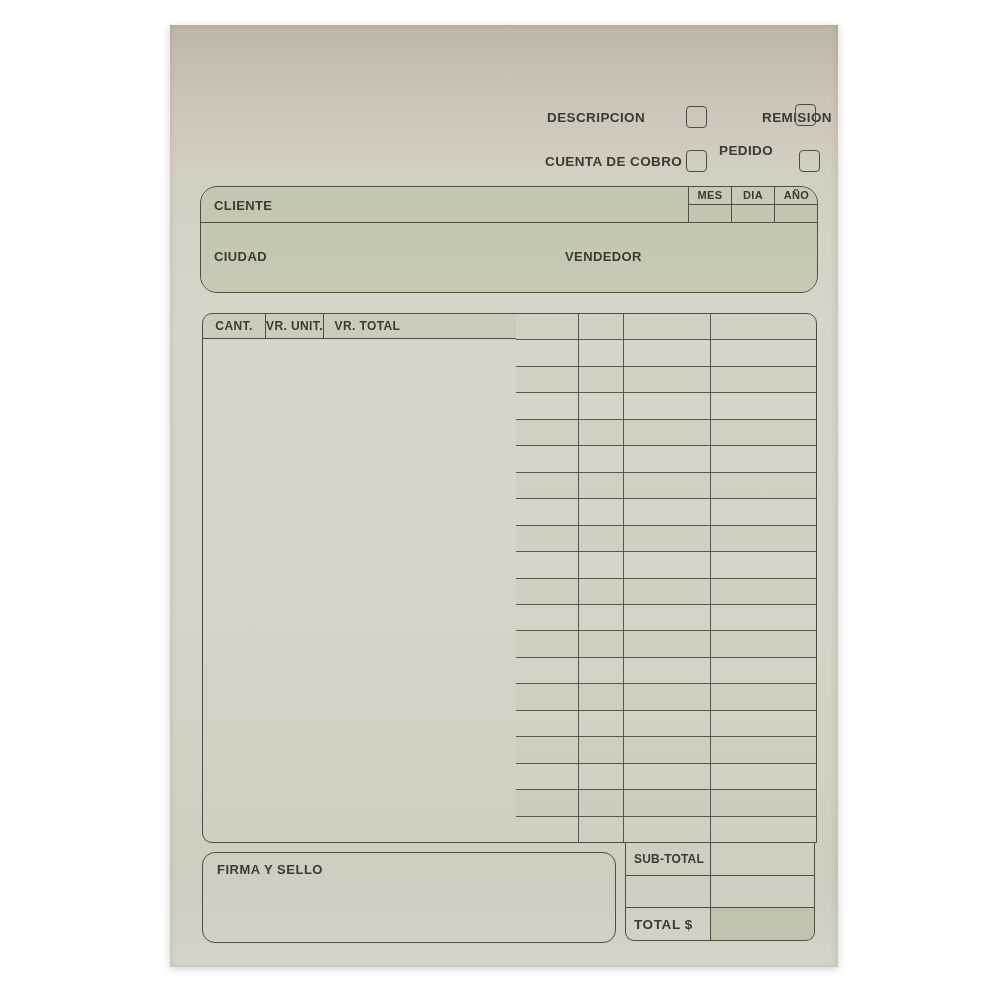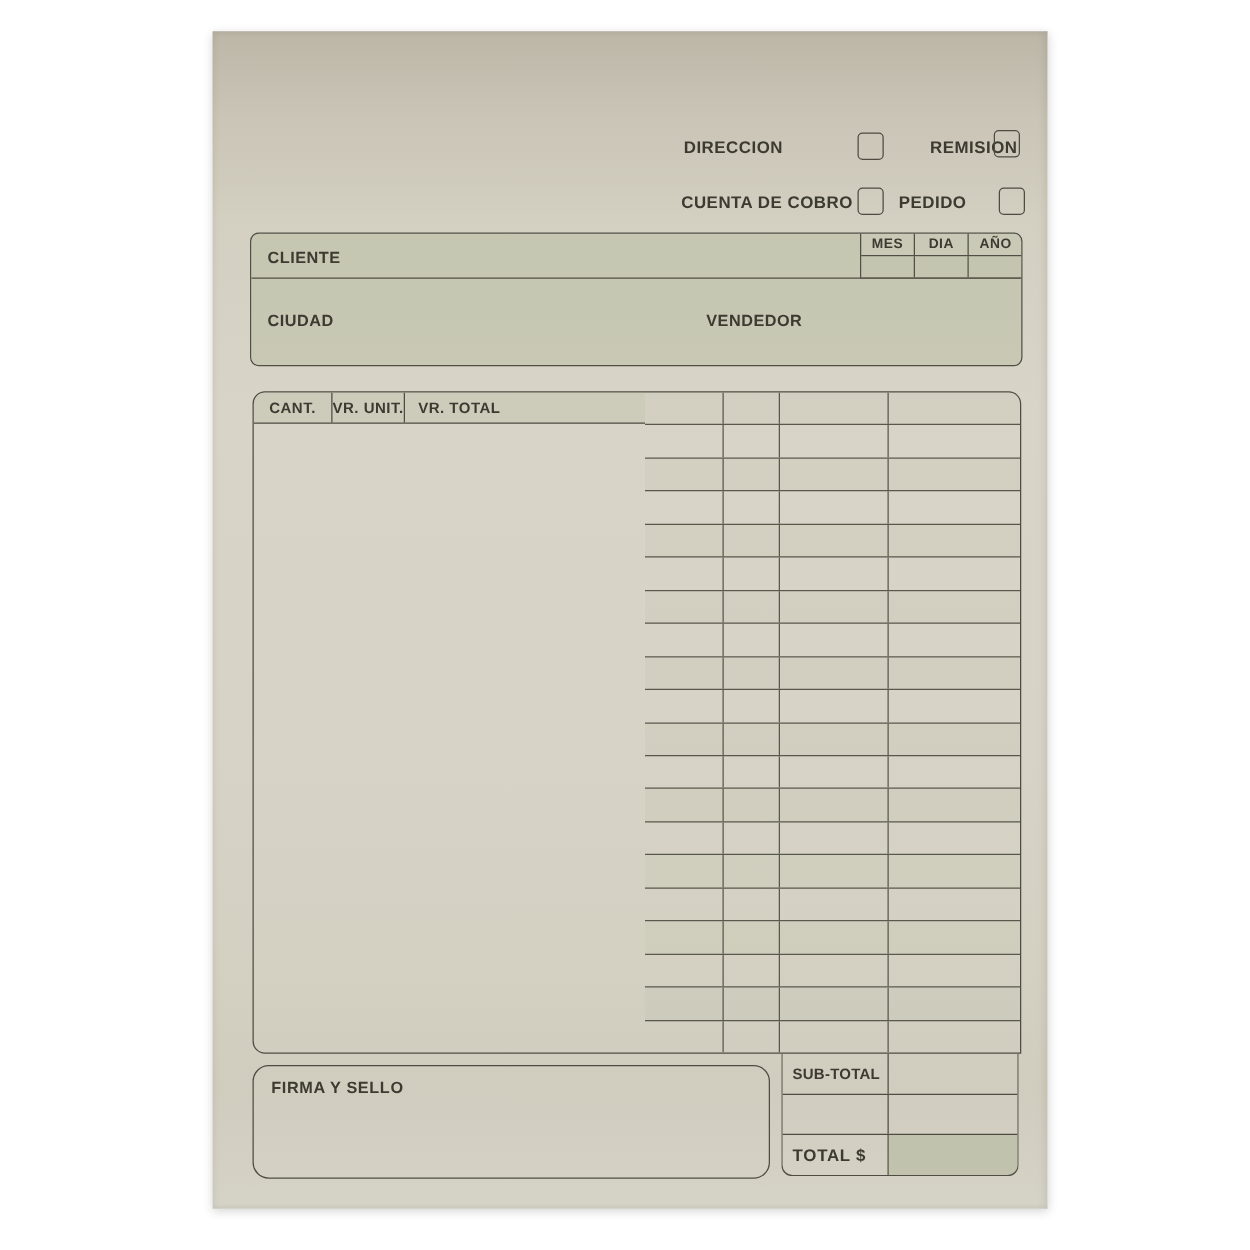--- a/index.html
+++ b/index.html
@@ -18,21 +18,21 @@
   
   .doctype-label { position:absolute; font-size:13.5px; }
   .checkbox {
     position:absolute; width:21px; height:22px;
     border:1.7px solid #4e4b42; border-radius:4px; background:transparent;
   }
 
   
   .client-box {
     position:absolute; left:30px; top:161px; width:618px; height:107px;
-    border:1.7px solid #514e45; border-radius:7px; overflow:hidden;
+    border:1.7px solid #514e45; border-radius:17px; overflow:hidden;
     display:flex; flex-direction:column;justify-content:space-between;
   }
   .c-row { position:relative; width:100%; }
   .c-row.shaded { background:rgba(178,185,156,0.42); }
   .c-row .field-label { position:absolute; left:13px; top:50%; transform:translateY(-62%); font-size:13px; }
   .row-cliente   { height:35px; }
   .row-direccion { height:38px; border-top:1.4px solid #514e45; }
   .row-ciudad    { flex:1; border-top:1.4px solid #514e45;padding-left:28px; }
   .row-cliente .field-label { top:11px; transform:none; }
   .inline-label { position:absolute; font-size:13px; top:50%; transform:translateY(-62%); }
@@ -93,28 +93,28 @@
     border:1.8px solid #4f4c43; border-radius:13px;text-decoration:underline;
   }
   .firma-box .field-label { position:absolute; left:14px; top:9px; font-size:13px; letter-spacing:0.5px; }
 </style>
 </head>
 <body>
 
 <div class="stage">
   <div class="paper">
 
-    <span class="doctype-label lbl" style="left:377px; top:85px;">DIRECCION</span>
+    <span class="doctype-label lbl" style="left:377px; top:85px;">DESCRIPCION</span>
     <span class="checkbox" style="left:516px; top:81px;"></span>
-    <span class="doctype-label lbl" style="left:531px; top:85px;padding-left:43px;">REMISION</span>
+    <span class="doctype-label lbl" style="left:549px; top:85px;padding-left:43px;">REMISION</span>
     <span class="checkbox" style="left:625px; top:79px;"></span>
 
     <span class="doctype-label lbl" style="left:375px; top:129px;">CUENTA DE COBRO</span>
     <span class="checkbox" style="left:516px; top:125px;"></span>
-    <span class="doctype-label lbl" style="left:549px; top:129px;text-align:center;">PEDIDO</span>
+    <span class="doctype-label lbl" style="left:549px; top:118px;text-align:center;">PEDIDO</span>
     <span class="checkbox" style="left:629px; top:125px;"></span>
 
     <div class="client-box">
 
       <div class="c-row row-cliente shaded">
         <span class="field-label lbl">CLIENTE</span>
         <div class="date-table">
           <div class="dt-row head">
             <div class="dt-cell lbl">MES</div>
             <div class="dt-cell lbl">DIA</div>

